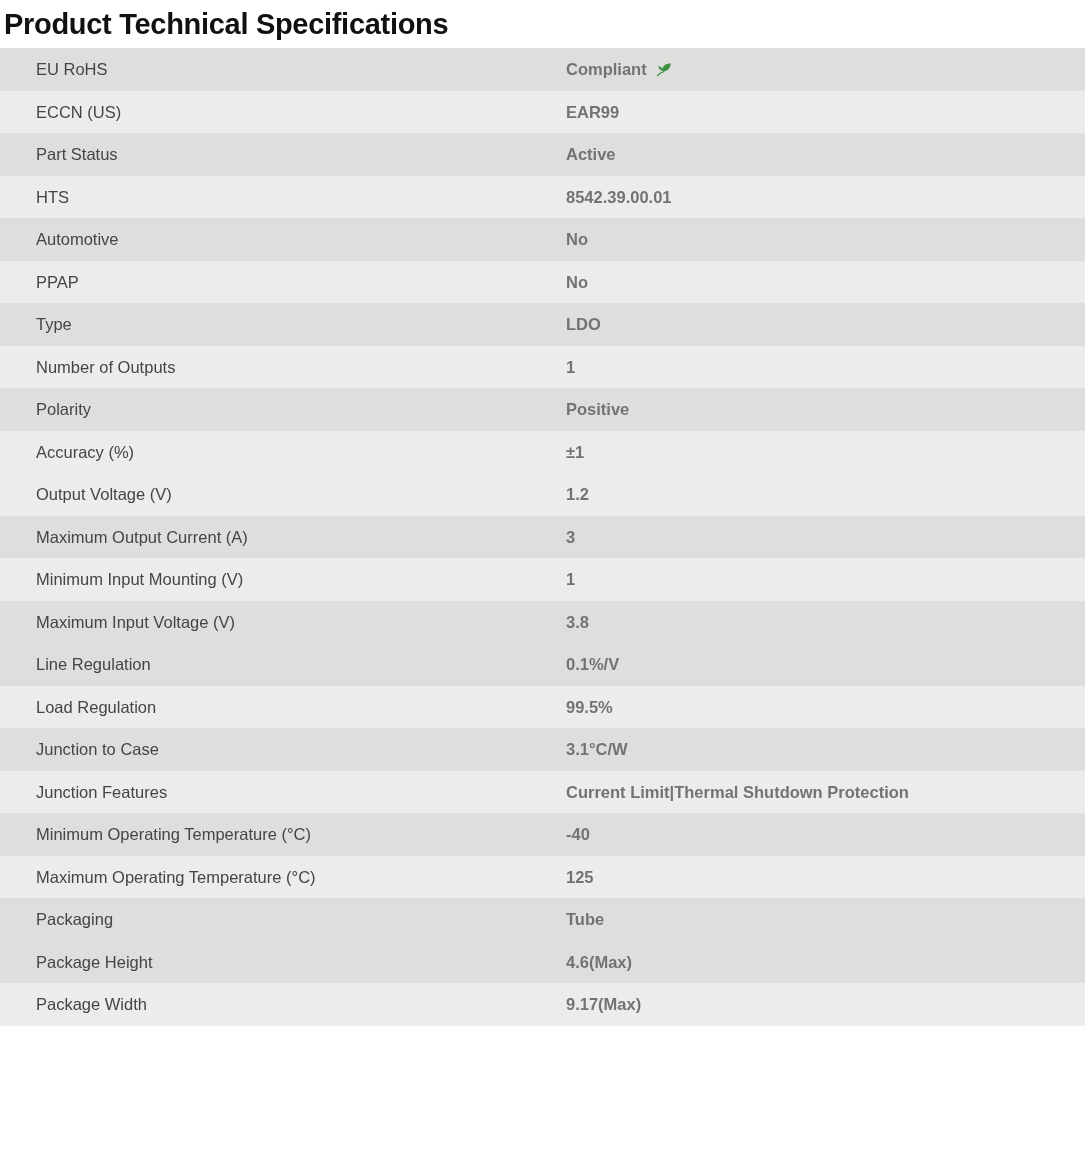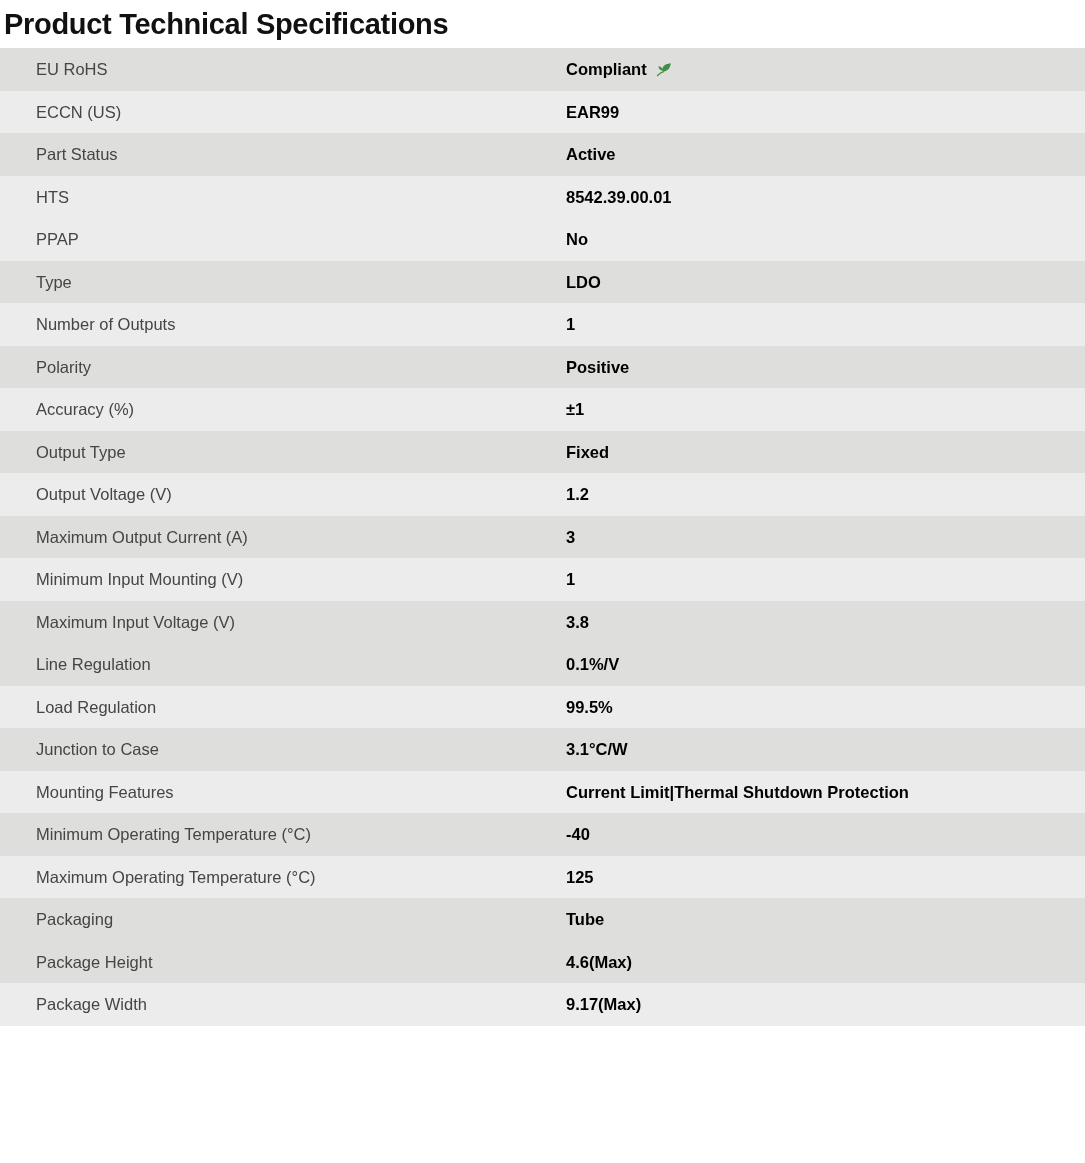--- a/index.html
+++ b/index.html
@@ -50,21 +50,21 @@
     height: 42.5px;
   }
   td.attr-name {
     width: 530px;
     padding-left: 36px;
     color: #454545;
     font-weight: normal;
   }
   td.attr-value {
     width: 519px;
-    color: #000000;
+    color: #737373;
     font-weight: bold;
     padding-left: 0;
     text-align: center;
   }
   .value-wrap {
     display: flex;
     align-items: center;
     gap: 8px;
   }
   .leaf-icon {
@@ -117,20 +117,28 @@
           </td>
         </tr>
         <tr class="even">
           <td class="attr-name">HTS</td>
           <td class="attr-value">
             <div class="value-wrap">
               <span>8542.39.00.01</span>
             </div>
           </td>
         </tr>
+        <tr class="odd">
+          <td class="attr-name">Automotive</td>
+          <td class="attr-value">
+            <div class="value-wrap">
+              <span>No</span>
+            </div>
+          </td>
+        </tr>
         <tr class="even">
           <td class="attr-name">PPAP</td>
           <td class="attr-value">
             <div class="value-wrap">
               <span>No</span>
             </div>
           </td>
         </tr>
         <tr class="odd">
           <td class="attr-name">Type</td>
@@ -157,28 +165,20 @@
           </td>
         </tr>
         <tr class="even">
           <td class="attr-name">Accuracy (%)</td>
           <td class="attr-value">
             <div class="value-wrap">
               <span>±1</span>
             </div>
           </td>
         </tr>
-        <tr class="odd">
-          <td class="attr-name">Output Type</td>
-          <td class="attr-value">
-            <div class="value-wrap">
-              <span>Fixed</span>
-            </div>
-          </td>
-        </tr>
         <tr class="even">
           <td class="attr-name">Output Voltage (V)</td>
           <td class="attr-value">
             <div class="value-wrap">
               <span>1.2</span>
             </div>
           </td>
         </tr>
         <tr class="odd">
           <td class="attr-name">Maximum Output Current (A)</td>
@@ -222,21 +222,21 @@
         </tr>
         <tr class="odd">
           <td class="attr-name">Junction to Case</td>
           <td class="attr-value">
             <div class="value-wrap">
               <span>3.1°C/W</span>
             </div>
           </td>
         </tr>
         <tr class="even">
-          <td class="attr-name">Mounting Features</td>
+          <td class="attr-name">Junction Features</td>
           <td class="attr-value">
             <div class="value-wrap">
               <span>Current Limit|Thermal Shutdown Protection</span>
             </div>
           </td>
         </tr>
         <tr class="odd">
           <td class="attr-name">Minimum Operating Temperature (°C)</td>
           <td class="attr-value">
             <div class="value-wrap">

